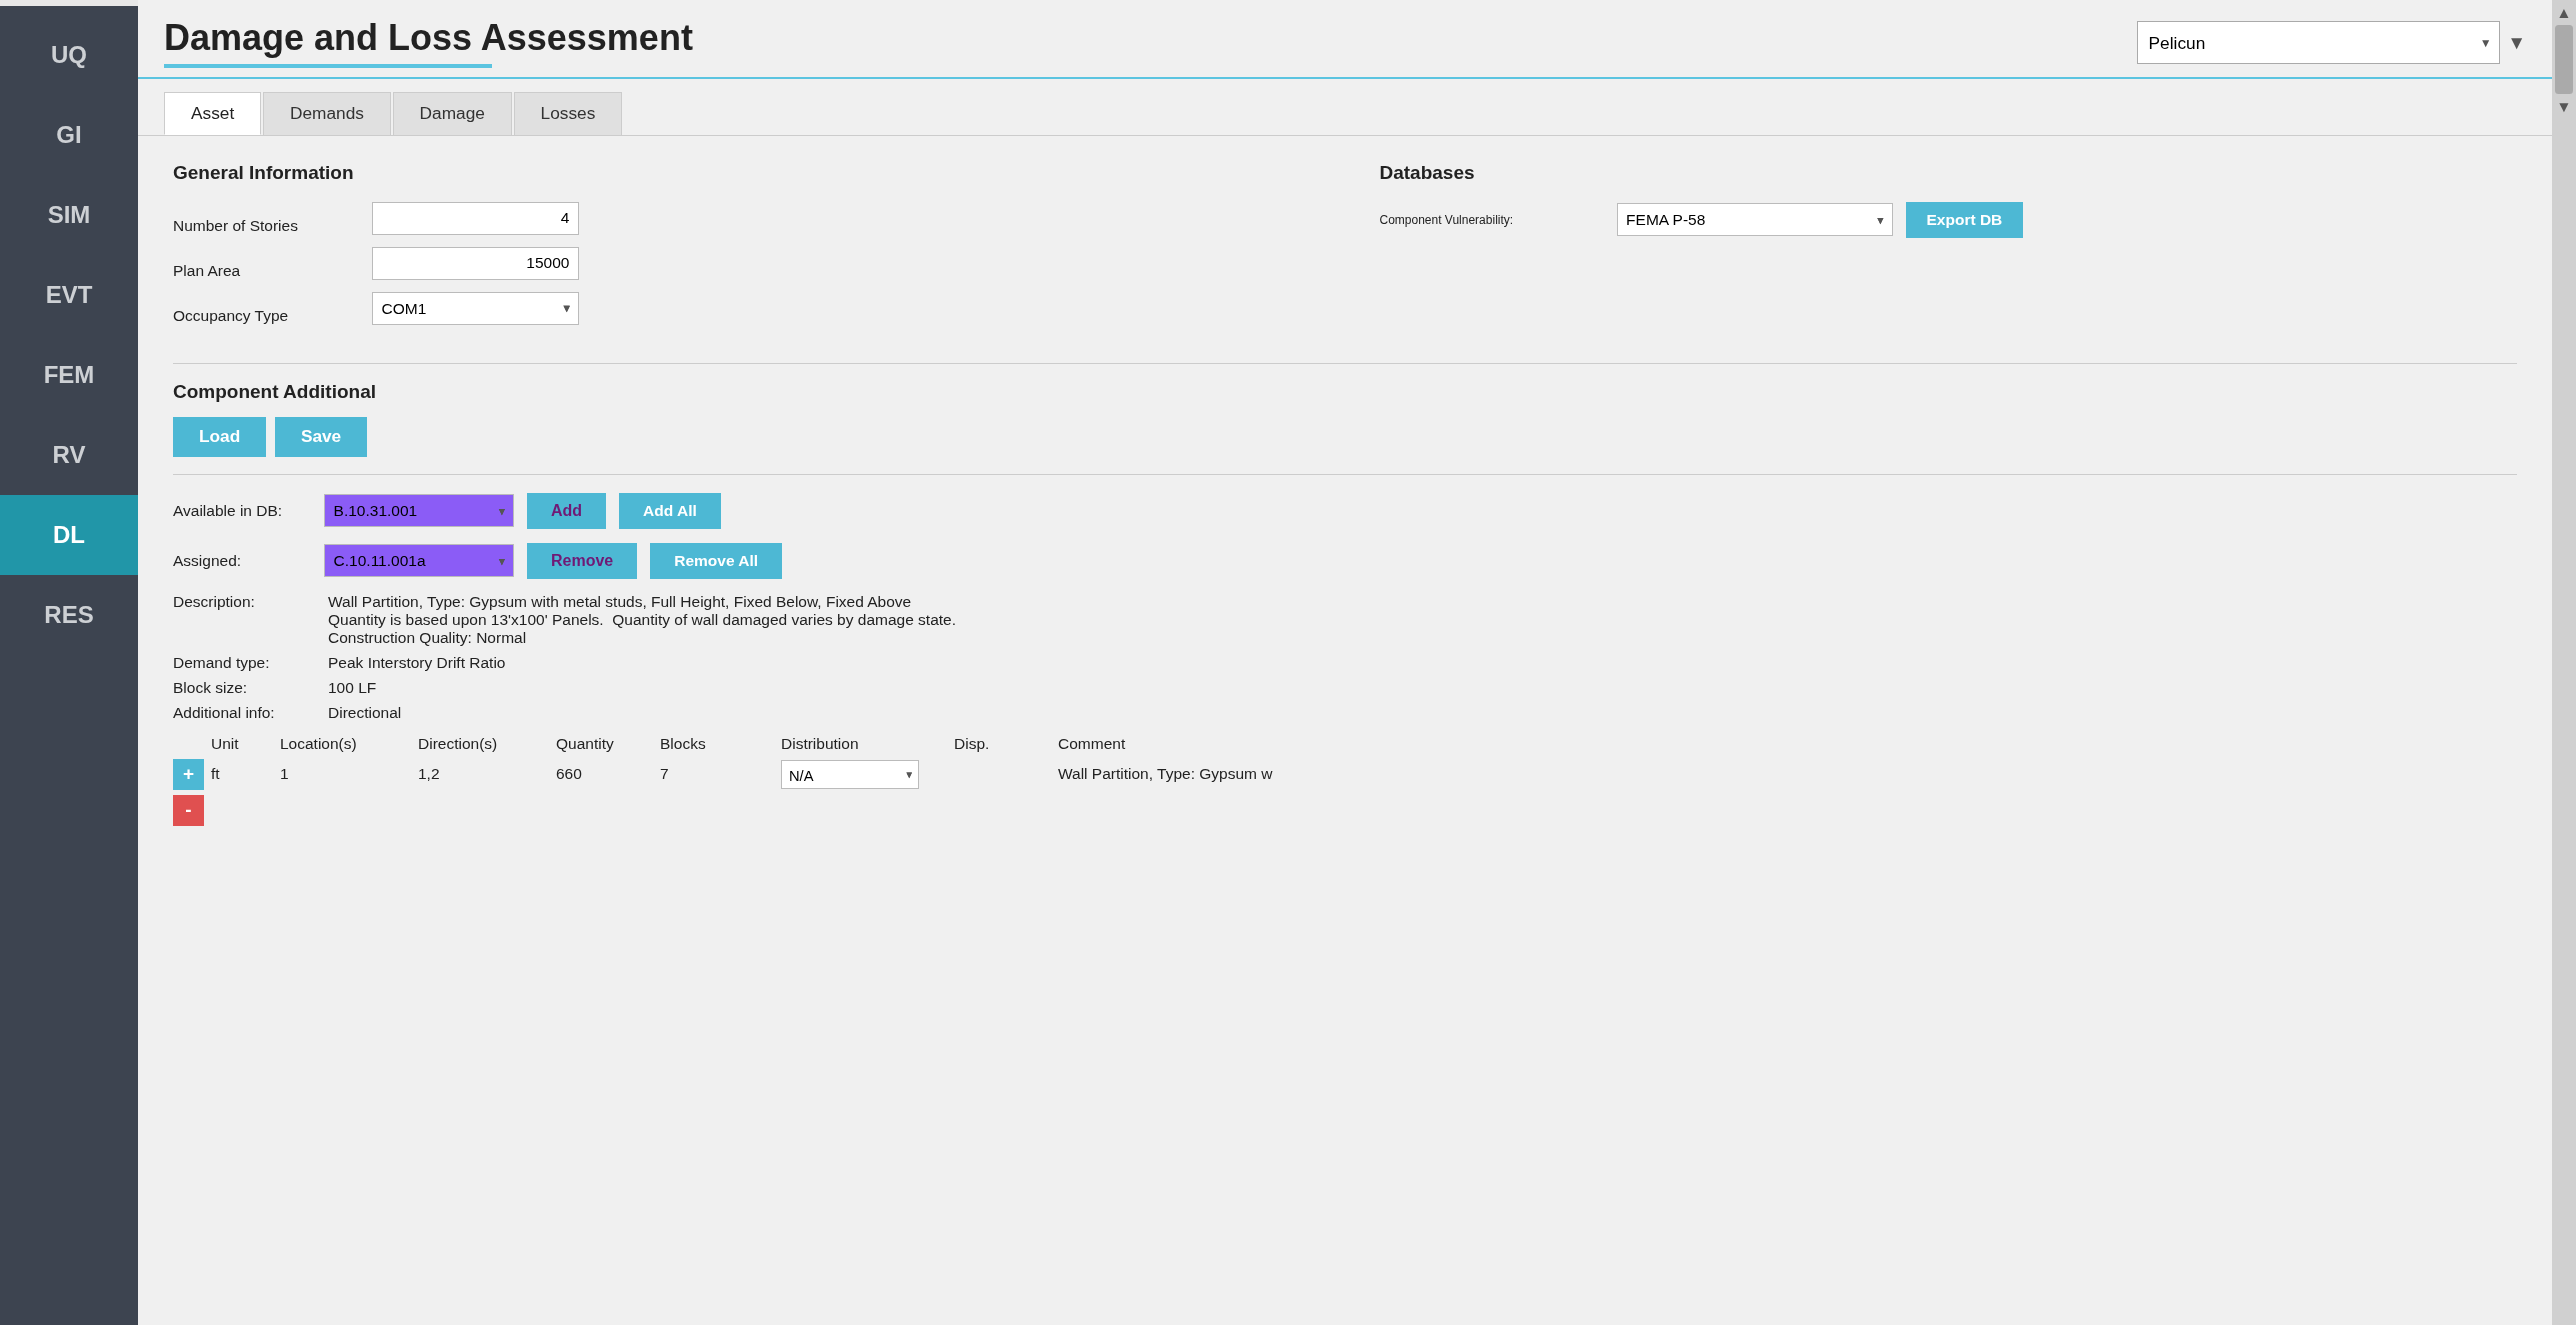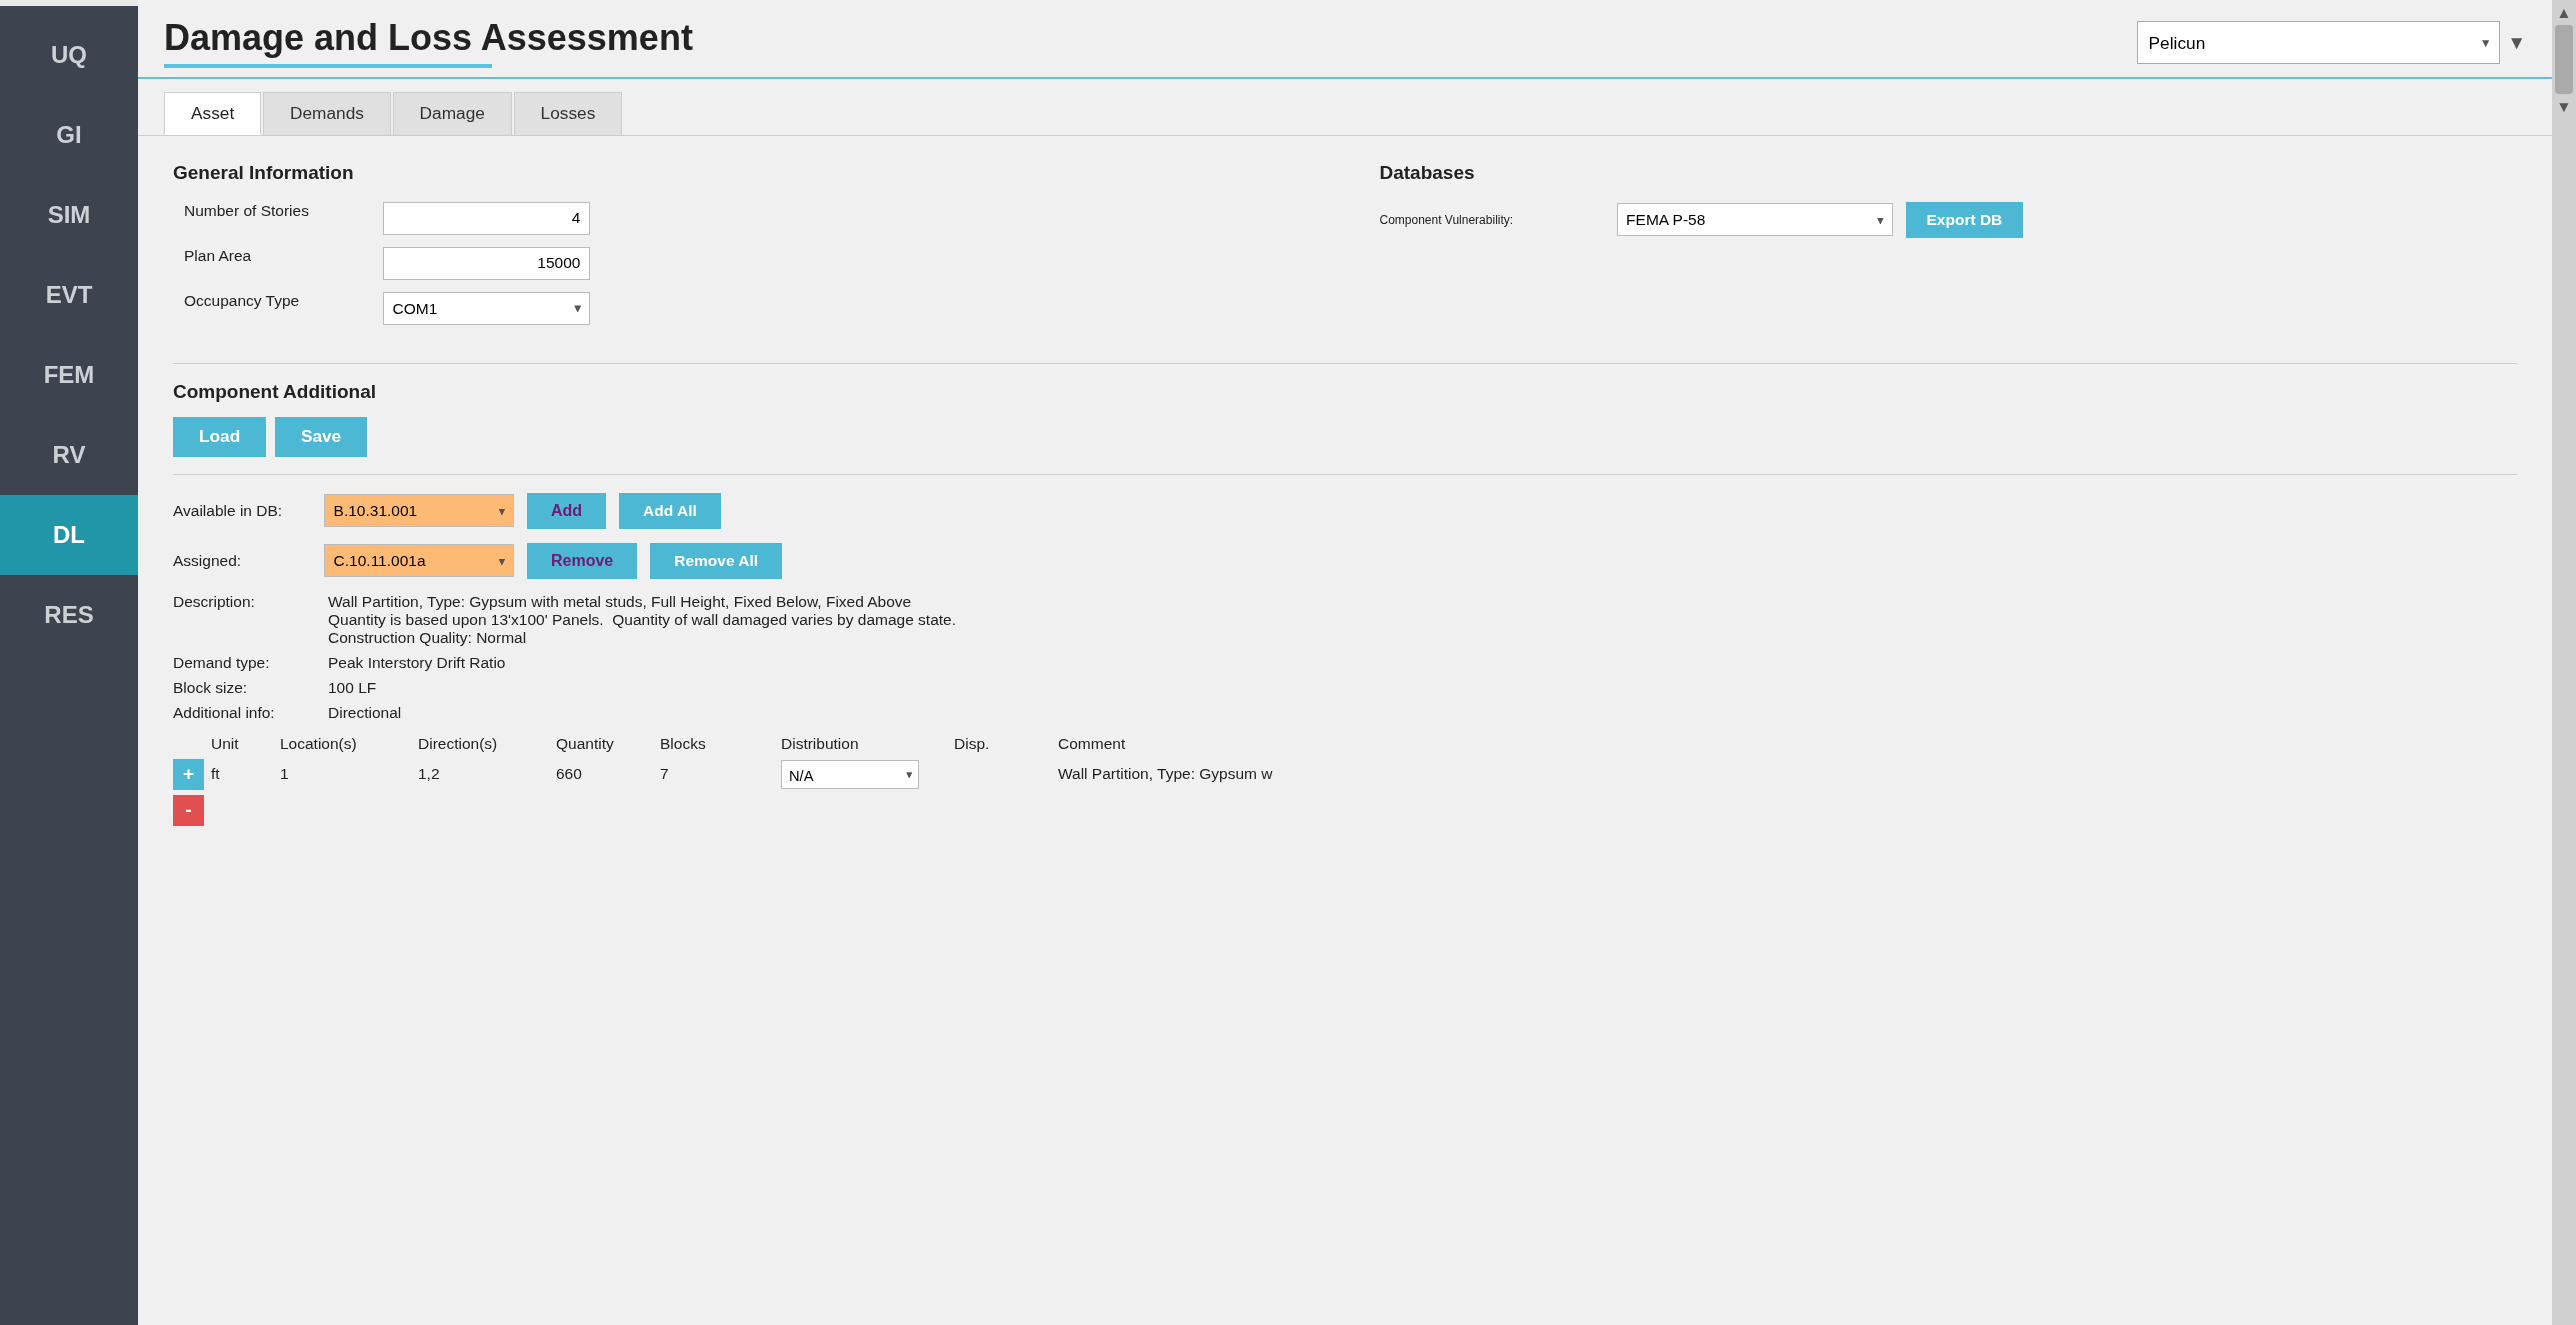--- a/index.html
+++ b/index.html
@@ -124,23 +124,22 @@
       margin-bottom: 26px;
     }
     .left-section {
       flex: 1;
     }
     .right-section {
       flex: 1;
     }
     .form-row {
       display: flex;
-      align-items: flex-start;
+      align-items: flex-end;
       margin-bottom: 12px;
-      margin-left: 11px;
     }
     .form-label {
       font-size: 15.5px;
       color: #222;
       min-width: 199px;
     }
     .form-input {
       width: 207px;
       height: 33px;
       border: 0.9px solid #bbb;
@@ -250,21 +249,21 @@
     }
     .assign-label {
       font-size: 15.5px;
       color: #222;
       min-width: 138px;
     }
     .assign-select {
       width: 190px;
       height: 33px;
       border: 0.9px solid #bbb;
-      background: #fdba74;
+      background: #8b5cf6;
       padding: 4.3px 8.6px;
       font-size: 15.5px;
       appearance: none;
       -webkit-appearance: none;
       cursor: pointer;
     }
     .assign-select-wrapper {
       position: relative;
       display: inline-block;
     }

